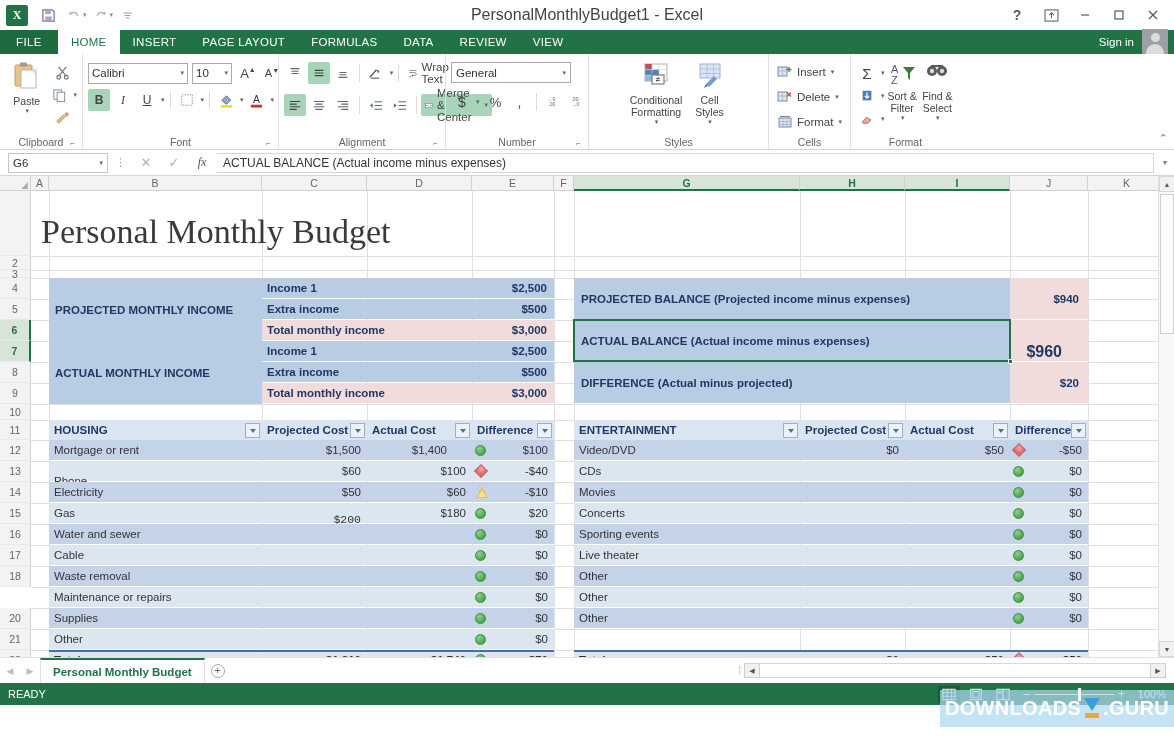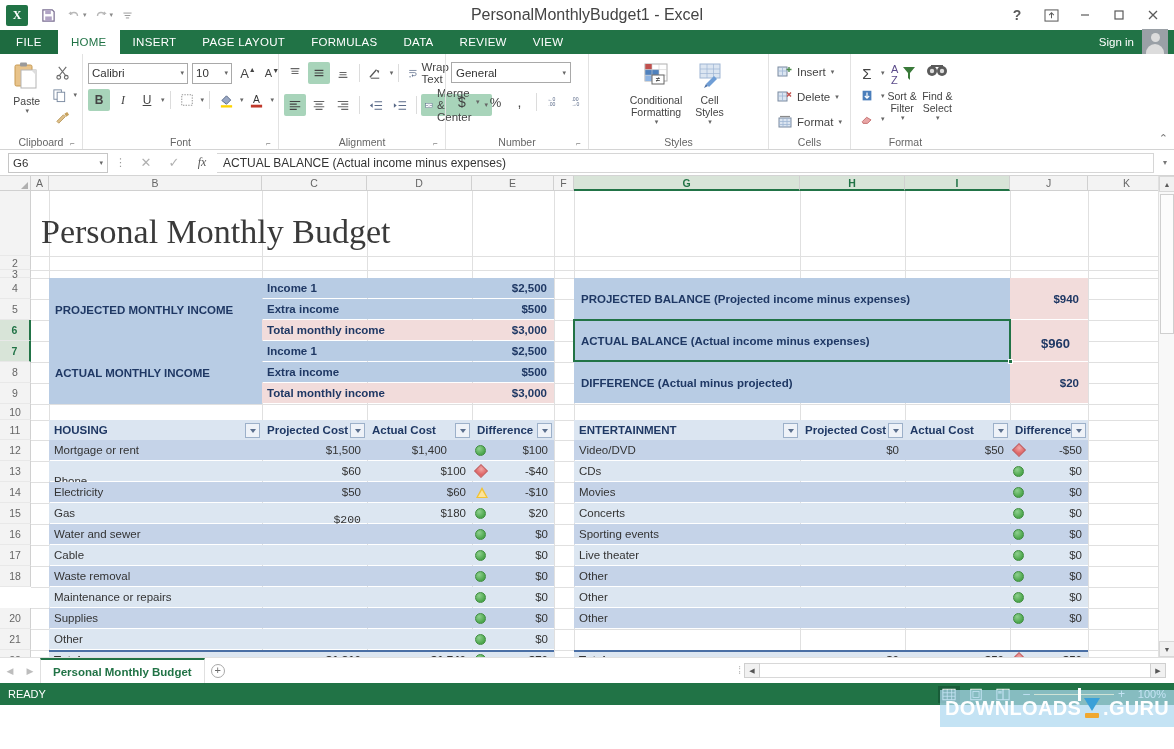--- a/index.html
+++ b/index.html
@@ -852,21 +852,21 @@
           <div class="blk pink" style="left: 441px; top: 192px; width: 82px; height: 20px;"></div>
           <div class="celltxt " style="left: 231px; top: 192px; width: 210px; height: 20px; padding: 0px 5px; font-weight: bold; font-size: 11.5px; color: rgb(31, 56, 100);">Total monthly income</div>
           <div class="celltxt r" style="left: 441px; top: 192px; width: 82px; height: 20px; padding: 0px 7px; font-weight: bold; font-size: 11.5px; color: rgb(31, 56, 100);">$3,000</div>
           <div class="blk blue" style="left: 543px; top: 87px; width: 436px; height: 41px;"></div>
           <div class="blk pink" style="left: 979px; top: 87px; width: 78px; height: 41px;"></div>
           <div class="celltxt " style="left: 543px; top: 87px; width: 436px; height: 41px; padding: 0px 7px; font-weight: bold; font-size: 11.5px; color: rgb(31, 56, 100);">PROJECTED BALANCE (Projected income minus expenses)</div>
           <div class="celltxt r" style="left: 979px; top: 87px; width: 78px; height: 41px; padding: 0px 9px; font-weight: bold; font-size: 11.5px; color: rgb(31, 56, 100);">$940</div>
           <div class="blk blue" style="left: 543px; top: 129px; width: 436px; height: 41px;"></div>
           <div class="blk pink" style="left: 979px; top: 129px; width: 78px; height: 41px;"></div>
           <div class="celltxt " style="left: 543px; top: 129px; width: 436px; height: 41px; padding: 0px 7px; font-weight: bold; font-size: 11.5px; color: rgb(31, 56, 100);">ACTUAL BALANCE (Actual income minus expenses)</div>
-          <div class="celltxt r" style="left: 979px; top: 132px; width: 78px; height: 41px; padding: 0px 18px; font-weight: bold; font-size: 13px; color: rgb(31, 56, 100);">$960</div>
+          <div class="celltxt r" style="left: 979px; top: 140px; width: 78px; height: 41px; padding: 0px 26px; font-weight: bold; font-size: 16px; color: rgb(31, 56, 100);">$960</div>
           <div class="blk blue" style="left: 543px; top: 171px; width: 436px; height: 41px;"></div>
           <div class="blk pink" style="left: 979px; top: 171px; width: 78px; height: 41px;"></div>
           <div class="celltxt " style="left: 543px; top: 171px; width: 436px; height: 41px; padding: 0px 7px; font-weight: bold; font-size: 11.5px; color: rgb(31, 56, 100);">DIFFERENCE (Actual minus projected)</div>
           <div class="celltxt r" style="left: 979px; top: 171px; width: 78px; height: 41px; padding: 0px 9px; font-weight: bold; font-size: 11.5px; color: rgb(31, 56, 100);">$20</div>
           <div class="selbox" style="left: 542px; top: 128px; width: 438px; height: 43px;"></div>
           <div class="selhandle" style="left: 977px; top: 168px;"></div>
           <div class="blk hdrrow" style="left: 18px; top: 229px; width: 505px; height: 20px;"></div>
           <div class="celltxt " style="left: 18px; top: 229px; width: 213px; height: 20px; padding: 0px 5px; font-weight: bold; font-size: 11.5px; color: rgb(31, 56, 100);">HOUSING</div>
           <div class="filt" style="left: 214px; top: 232px;"></div>
           <div class="celltxt " style="left: 231px; top: 229px; width: 105px; height: 20px; padding: 0px 5px; font-weight: bold; font-size: 11.5px; color: rgb(31, 56, 100);">Projected Cost</div>

